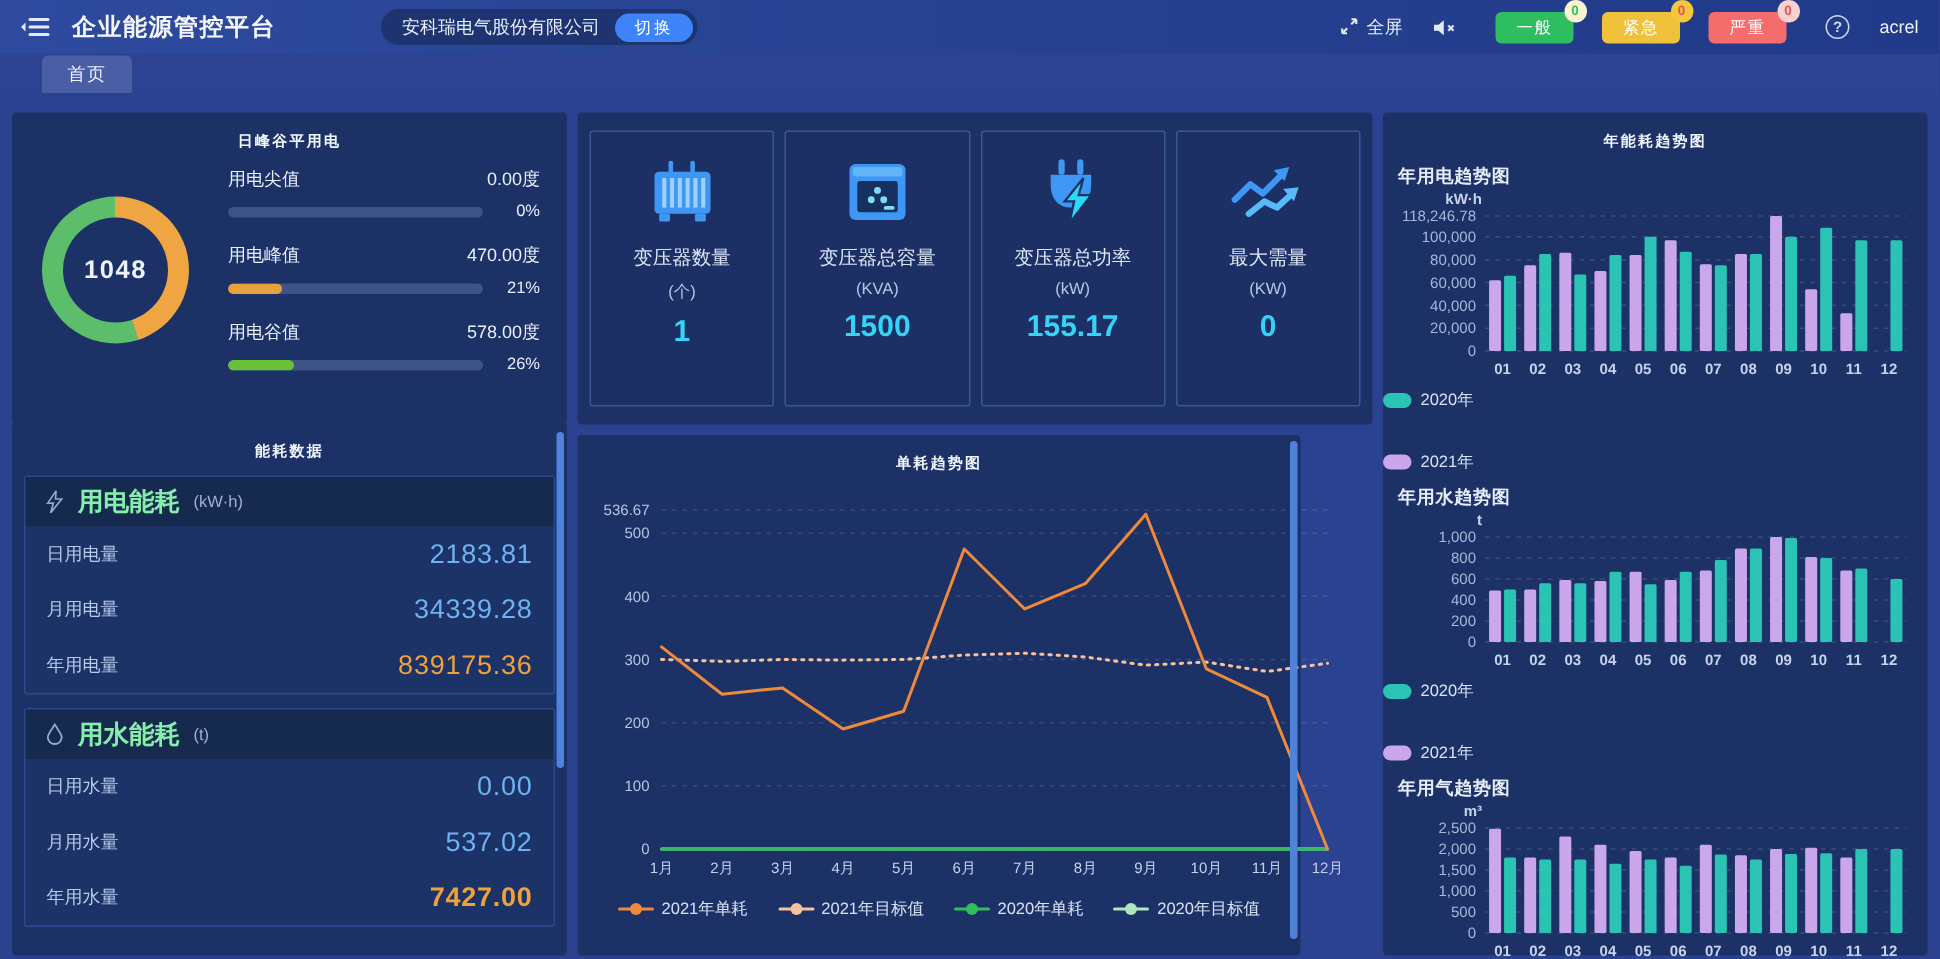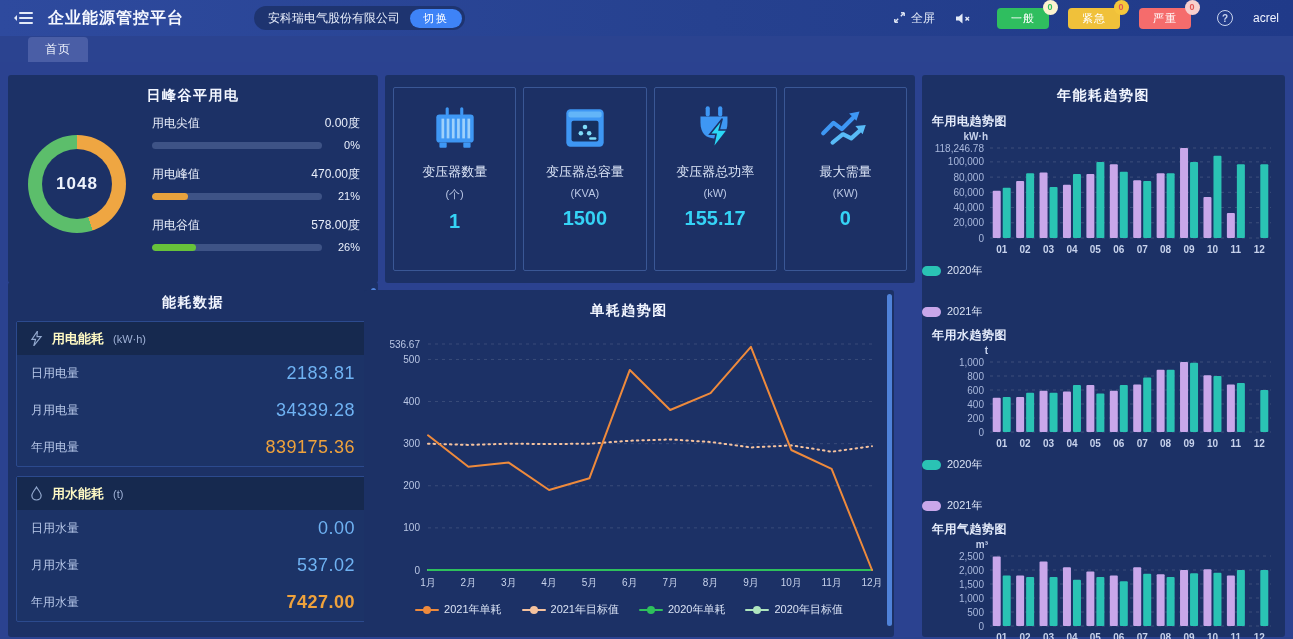--- a/index.html
+++ b/index.html
@@ -46,51 +46,51 @@
   .username { color:#F0F4FF; font-size:12px; cursor:pointer; }
   
   .tabbar { position:absolute; top:36px; left:0; right:0; height:26px; background:#2B4390; z-index:4; display:flex; align-items:flex-end; }
   .tab {
     margin-left:28px; background:#4A5EA6; color:#EEF2FC; font-size:12px;
     padding:4px 17px; border-radius:4px 4px 0 0; cursor:pointer; letter-spacing:1px;
   }
   
   .content { position:absolute; top:62px; left:0; right:0; bottom:0; background:#2B4290; }
   .panel { position:absolute; background:#1C3166; border-radius:3px; }
-  .panel-title { text-align:center; font-size:14px; font-weight:bold; color:#F2F6FF; letter-spacing:1.5px; padding-top:12px; }
+  .panel-title { text-align:center; font-size:10px; font-weight:bold; color:#F2F6FF; letter-spacing:1.5px; padding-top:12px; }
   
   .p-peak { left:8px; top:13px; width:370px; height:208px; }
   .peak-body { display:flex; align-items:center; padding:10px 18px 0 20px; }
   .donut { width:98px; height:98px; border-radius:50%; position:relative; flex:0 0 auto; }
   .donut::after { content:""; position:absolute; inset:14px; background:#1C3166; border-radius:50%; }
   .donut-center { position:absolute; inset:0; display:flex; align-items:center; justify-content:center; z-index:2; font-size:17px; font-weight:bold; color:#EDF2FC; letter-spacing:1px; }
   .peak-rows { flex:1; margin-left:26px; display:flex; flex-direction:column; gap:15px; }
   .prow-top { display:flex; justify-content:space-between; font-size:12px; color:#E9EFFB; margin-bottom:7px; }
   .prow-bar { display:flex; align-items:center; gap:8px; }
   .ptrack { flex:1; height:7px; border-radius:4px; background:#3E5386; overflow:hidden; }
   .pfill { height:100%; border-radius:4px; }
   .ppct { width:30px; text-align:right; font-size:11px; color:#E9EFFB; }
   .p-energy { left:8px; top:220px; width:370px; height:355px; }
   .e-section { margin:9px 8px 0 8px; border:1px solid #2C4A8E; background:rgba(30,52,104,0.55); border-radius:2px; }
   .e-head { height:33px; background:#16294F; display:flex; align-items:center; padding:0 13px; gap:9px; }
-  .e-head-label { font-size:13px; font-weight:bold; color:#fef9c3; }
+  .e-head-label { font-size:17px; font-weight:bold; color:#86efac; }
   .e-head-unit { font-size:11px; color:#9FB1D6; }
   .e-row { display:flex; justify-content:space-between; align-items:center; padding:8px 14px; }
   .e-row-label { font-size:12px; color:#B9C9EA; }
   .e-row-value { font-size:18px; letter-spacing:0.5px; }
   
   .p-cards { left:385px; top:13px; width:530px; height:208px; padding:12px 8px; display:flex; gap:7px; }
   .stat-card {
     flex:1; border:1px solid #3A5795; border-radius:2px; background:rgba(30,50,100,0.35);
     display:flex; flex-direction:column; align-items:center; padding-top:17px; cursor:pointer;
   }
   .stat-label { font-size:13px; color:#DDE6F8; margin-top:12px; }
   .stat-unit { font-size:11px; color:#B9C6E4; margin-top:6px; }
   .stat-value { font-size:20px; font-weight:bold; color:#35D3F6; margin-top:8px; }
-  .p-linechart { left:364px; top:228px; width:530px; height:347px; }
+  .p-linechart { left:385px; top:228px; width:482px; height:347px; }
   .llegend { display:flex; justify-content:center; gap:20px; margin-top:2px; }
   .ll-item { display:flex; align-items:center; gap:5px; font-size:11px; color:#D9E2F4; cursor:pointer; }
   .lm { position:relative; width:24px; height:9px; }
   .lm .line { position:absolute; top:3.5px; left:0; right:0; height:2px; border-radius:1px; }
   .lm .dot { position:absolute; left:8px; top:0.5px; width:8px; height:8px; border-radius:50%; }
   
   .p-annual { left:922px; top:13px; width:363px; height:562px; }
   .sub-title { font-size:12px; font-weight:bold; color:#E6EDFC; margin:8px 0 0 10px; letter-spacing:0.5px; }
   .blegend { display:flex; justify-content:center; gap:26px; margin-top:1px;flex-direction:column; }
   .bl-item { display:flex; align-items:center; gap:6px; font-size:11px; color:#D9E2F4; cursor:pointer; }

